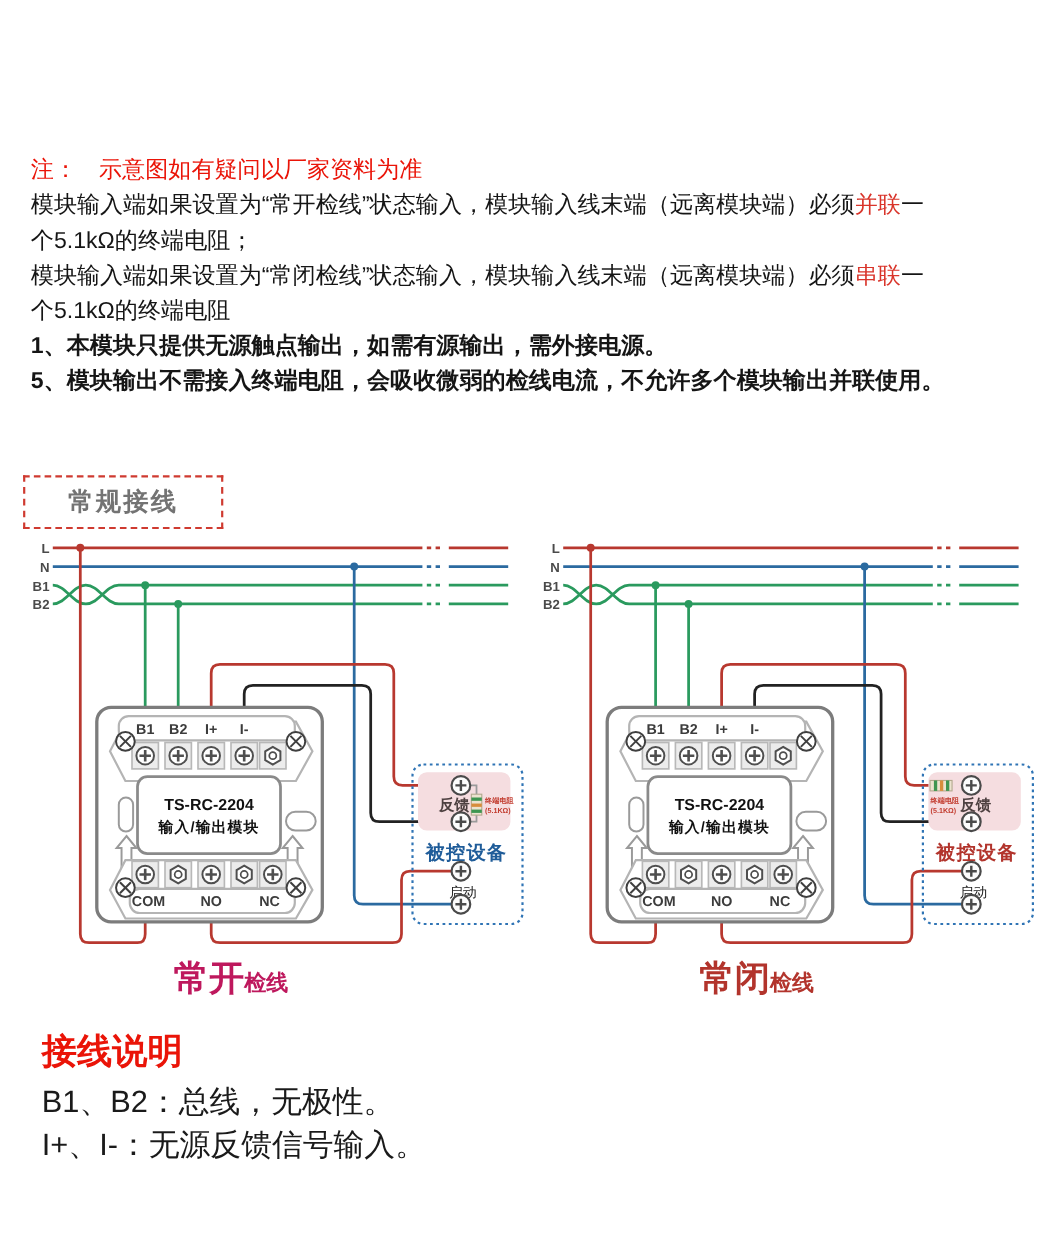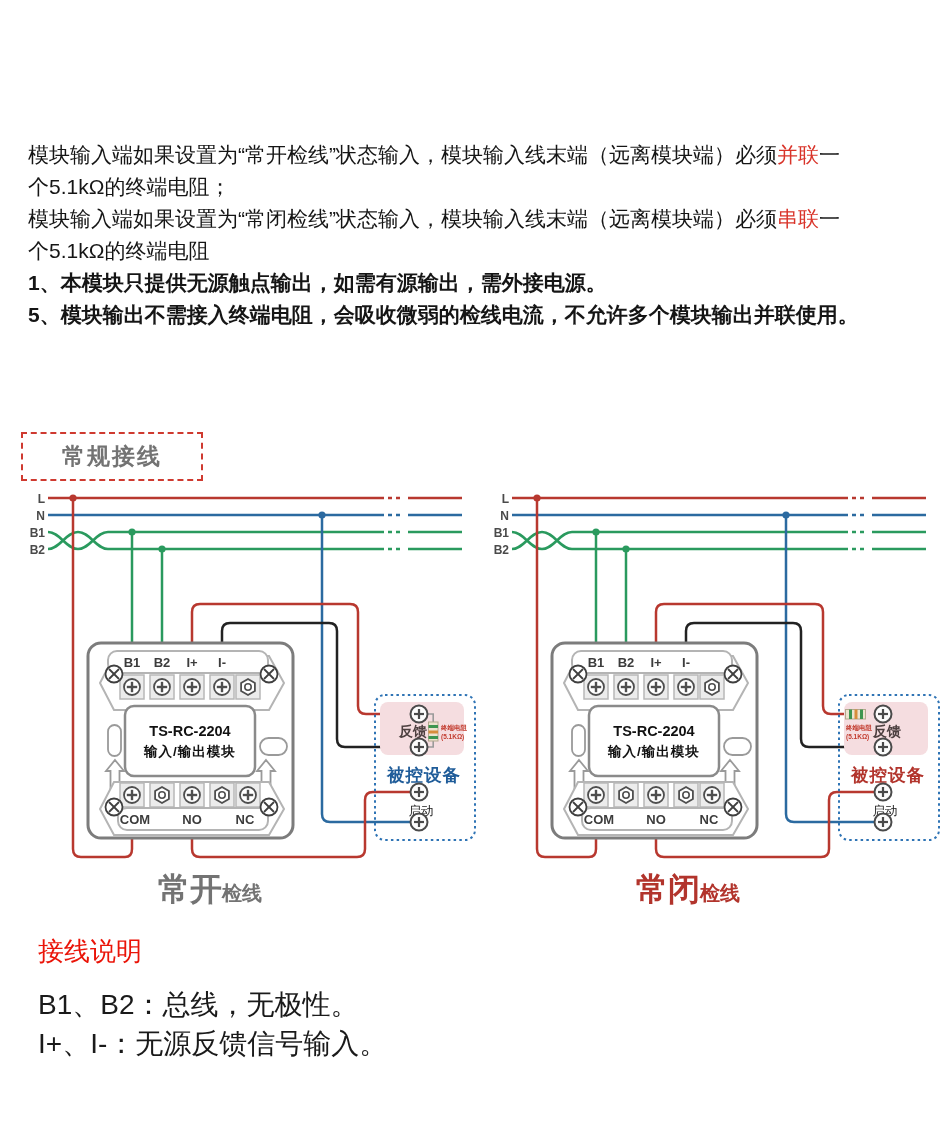--- a/index.html
+++ b/index.html
@@ -33,34 +33,37 @@
   .modlab2{font-size:13.5px;font-weight:bold;fill:#111;letter-spacing:1px;}
   .fk{font-size:14px;font-weight:bold;fill:#4d4040;}
   .resl{font-size:6.5px;font-weight:bold;fill:#c23b2e;}
   .dev-blue{font-size:17.5px;font-weight:bold;fill:#1f5c99;letter-spacing:1px;}
   .dev-red{font-size:17.5px;font-weight:bold;fill:#b2342c;letter-spacing:1px;}
   .qd{font-size:12.5px;fill:#1a1a1a;}
   
   .cap{position:absolute;top:868px;width:160px;text-align:center;white-space:nowrap;}
   .cap .big{font-size:32px;font-weight:bold;}
   .cap .small{font-size:20px;font-weight:bold;}
-  #cap-left{left:130px;color:#737373;}
+  #cap-left{left:130px;color:#be185d;}
   #cap-right{left:608px;color:#b2342c;}
   
   #legend{position:absolute;left:38px;top:934px;}
-  #legend-title{font-size:26px;font-weight:normal;color:#ea1408;margin-bottom:16px;}
+  #legend-title{font-size:32px;font-weight:bold;color:#ea1408;margin-bottom:4px;}
   .leg-line{font-size:28px;color:#1a1a1a;line-height:39px;}
 </style>
 </head>
 <body>
 
 <div id="page">
 
 
   <div id="notes">
+    <div id="note-line" class="note-red">
+      <span>注：</span><span class="gap"></span><span>示意图如有疑问以厂家资料为准</span>
+    </div>
     <div><span>模块输入端如果设置为“常开检线”状态输入，模块输入线末端（远离模块端）必须</span><span class="accent">并联</span><span>一</span></div>
     <div>个5.1kΩ的终端电阻；</div>
     <div><span>模块输入端如果设置为“常闭检线”状态输入，模块输入线末端（远离模块端）必须</span><span class="accent">串联</span><span>一</span></div>
     <div>个5.1kΩ的终端电阻</div>
     <div class="bold">1、本模块只提供无源触点输出，如需有源输出，需外接电源。</div>
     <div class="bold">5、模块输出不需接入终端电阻，会吸收微弱的检线电流，不允许多个模块输出并联使用。</div>
   </div>
 
   <div id="sec-box">
     <span>常规接线</span>

